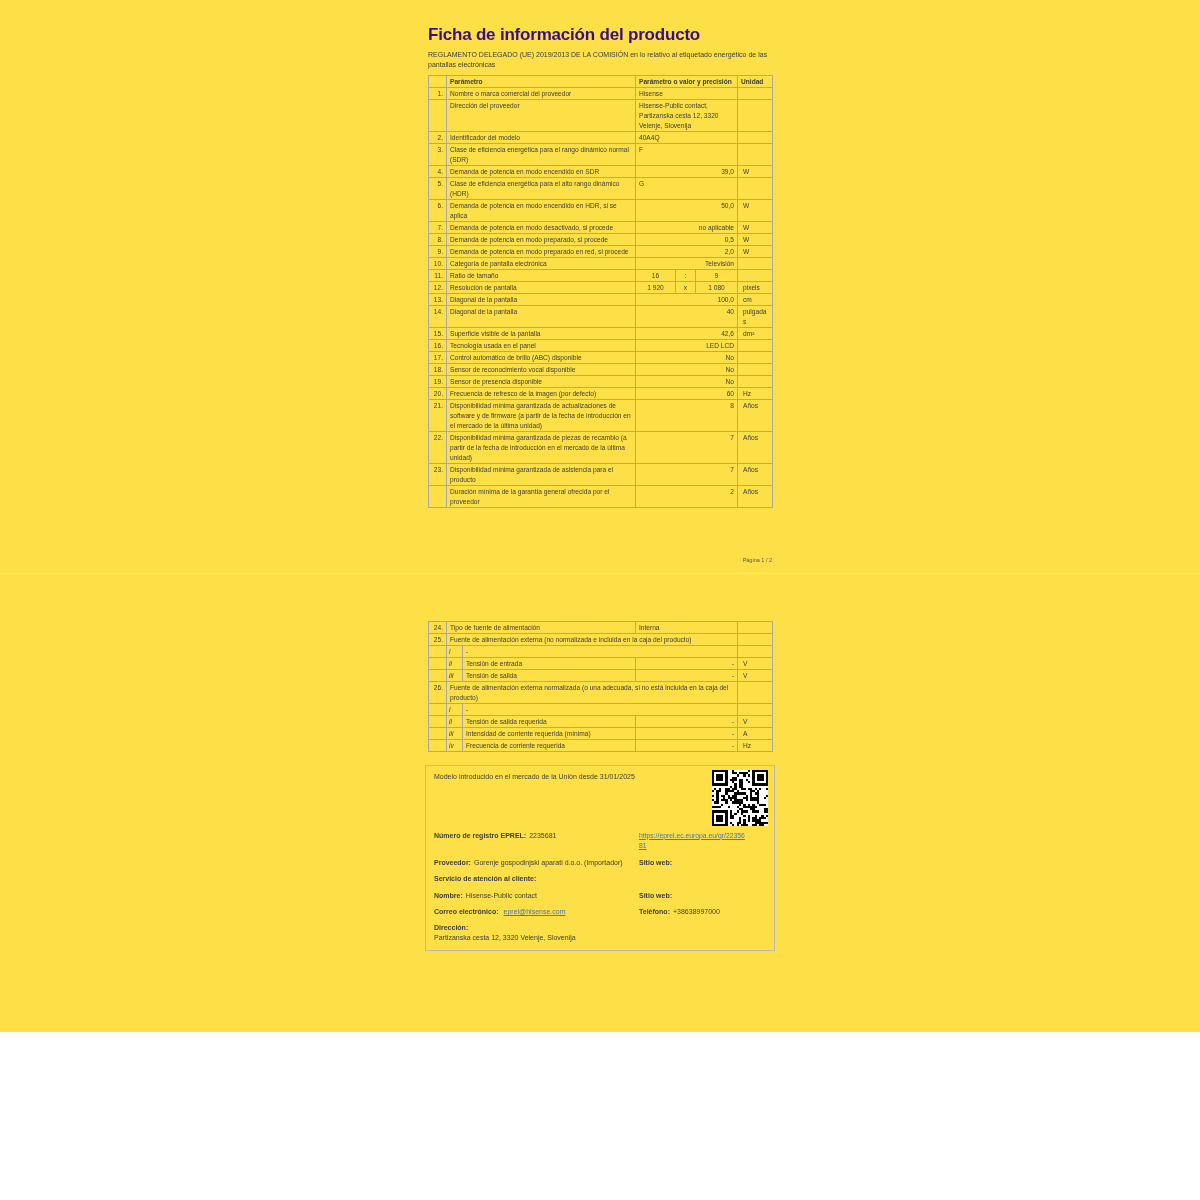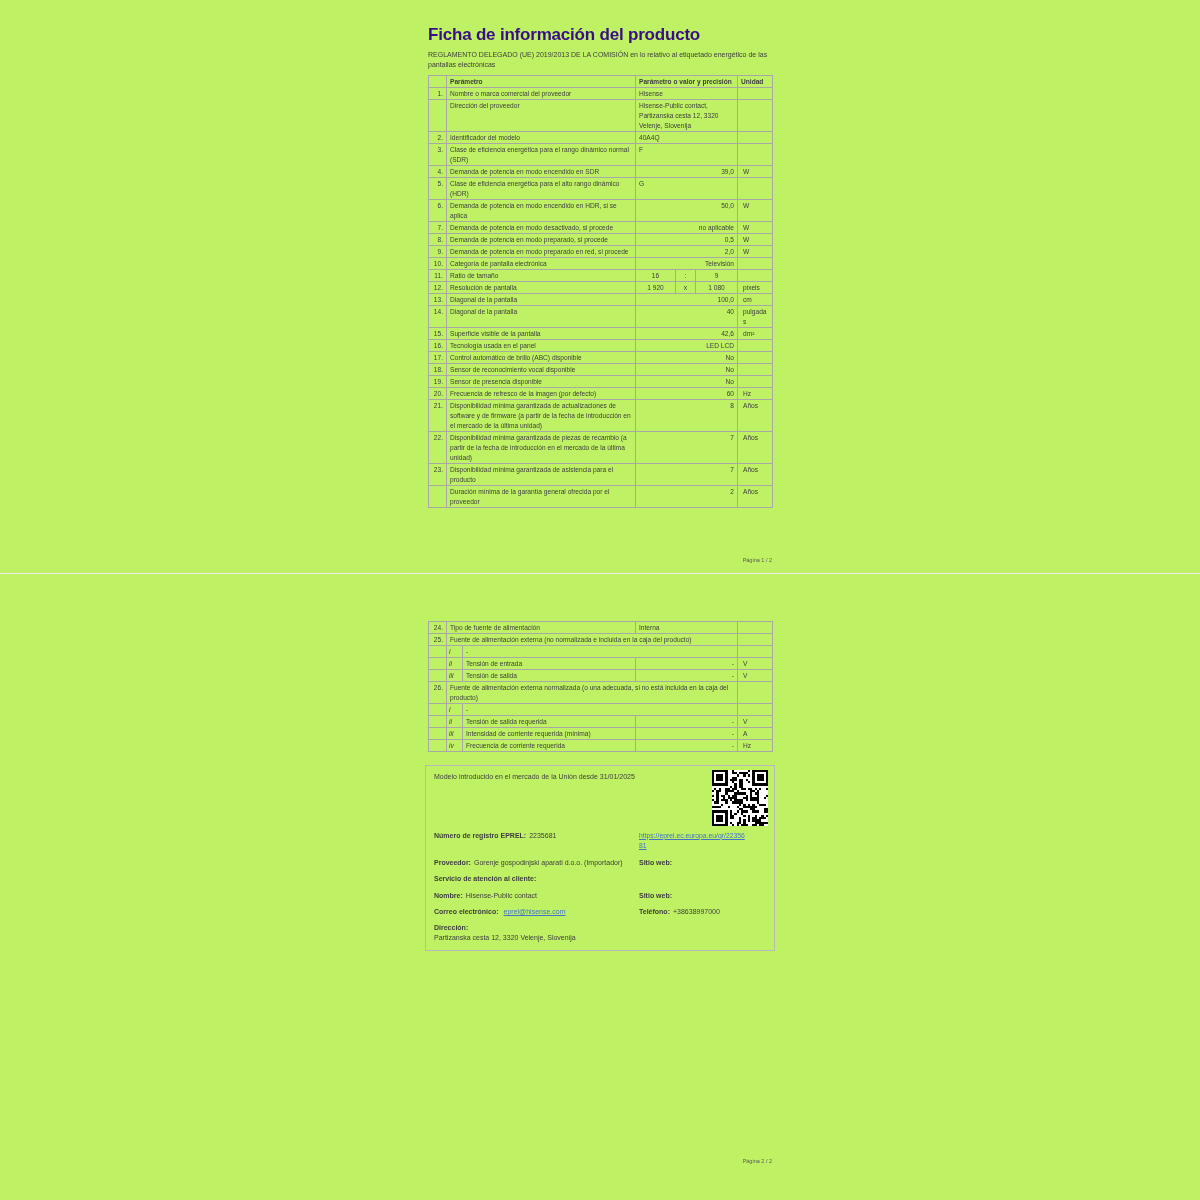--- a/index.html
+++ b/index.html
@@ -1,17 +1,17 @@
 <!DOCTYPE html>
 <html><head>
 <meta charset="utf-8">
 <style>
   html,body { margin:0; padding:0; }
   body { width:1200px; height:1200px; background:#ffffff; font-family:"Liberation Sans",sans-serif; }
-  .canvas { position:relative; width:1200px; height:1200px; background:#bef264; overflow:hidden; }
+  .canvas { position:relative; width:1200px; height:1032px; background:#fde047; overflow:hidden; }
   .doc { position:absolute; left:428px; top:0; width:344px; height:1200px; color:#3d3d3d; }
 
   .title { position:absolute; top:24px; left:0; margin:0; font-size:17px; line-height:21px;
            font-weight:bold; color:#380d85; letter-spacing:-0.2px; white-space:nowrap; }
   .subtitle { position:absolute; top:50px; left:0; margin:0; width:344px; font-size:7px; line-height:10px; color:#3d3d3d; }
 
   table { border-collapse:collapse; table-layout:fixed; width:344px; font-size:6.6px; }
   td,th { border:1px solid #a8a8a8; padding:0.5px 3px; vertical-align:top; line-height:10px; overflow:hidden; word-wrap:break-word; }
   th { text-align:left; font-weight:bold; }
   .t1 { position:absolute; top:75px; left:0; }

